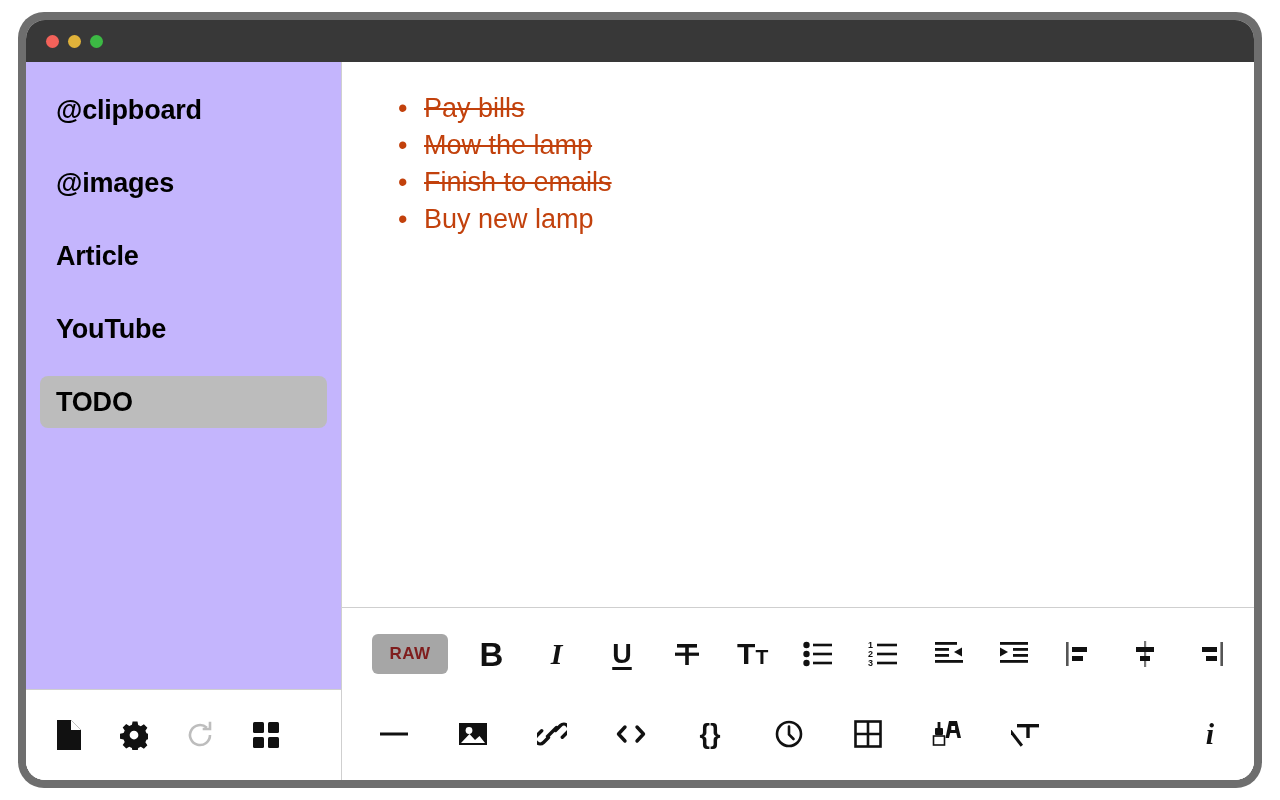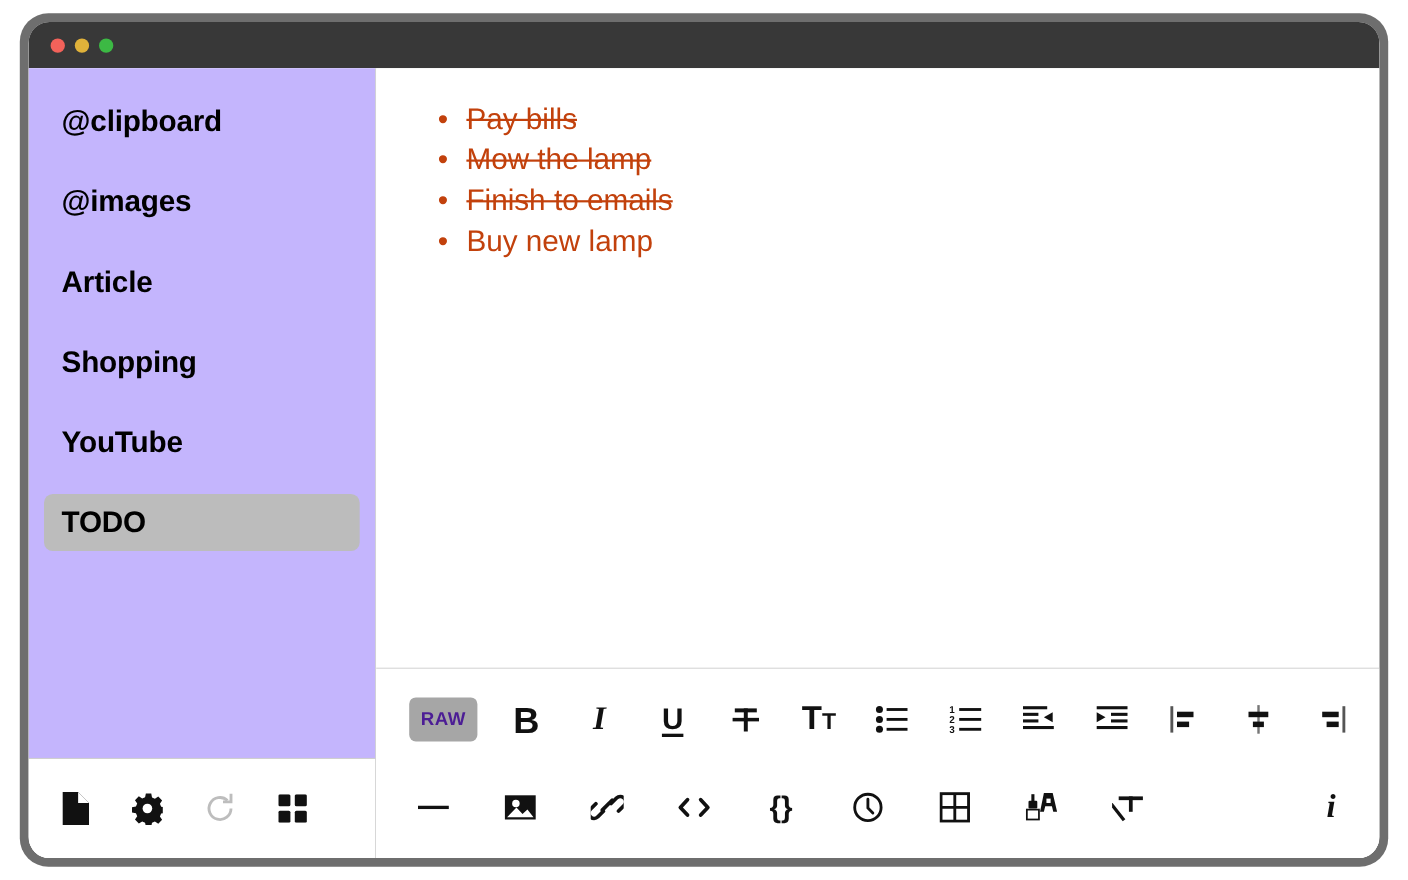--- a/index.html
+++ b/index.html
@@ -140,25 +140,25 @@
     display: flex;
     align-items: center;
     justify-content: center;
     color: #111111;
   }
   .tb-btn svg { display: block; }
   .tb-spacer { flex: 1 1 auto; }
 
   #raw-badge {
     background: #a6a6a6;
-    color: #4c1d95;
+    color: #7f1d1d;
     font-size: 17px;
     font-weight: bold;
     border-radius: 6px;
-    width: 62px;
+    width: 76px;
     height: 40px;
     display: flex;
     align-items: center;
     justify-content: center;
     letter-spacing: 0.5px;
   }
   .glyph { font-size: 30px; font-weight: bold; line-height: 1; }
   .glyph-i { font-size: 30px; font-style: italic; font-weight: bold; font-family: "Liberation Serif", serif; }
   .glyph-b { font-size: 33px; font-weight: bold; }
   .glyph-u { font-size: 27px; font-weight: bold; text-decoration: underline; text-decoration-thickness: 3px; text-underline-offset: 4px; }
@@ -186,23 +186,20 @@
           <div class="nav-item">
             <span>@clipboard</span>
           </div>
           <div class="nav-item">
             <span>@images</span>
           </div>
           <div class="nav-item">
             <span>Article</span>
           </div>
           <div class="nav-item">
-            <span>Shopping</span>
-          </div>
-          <div class="nav-item">
             <span>YouTube</span>
           </div>
           <div class="nav-item active">
             <span>TODO</span>
           </div>
         </div>
 
         <div id="sidebar-footer">
           <div class="footer-icon">
             <svg width="26" height="30" viewBox="0 0 26 30">

